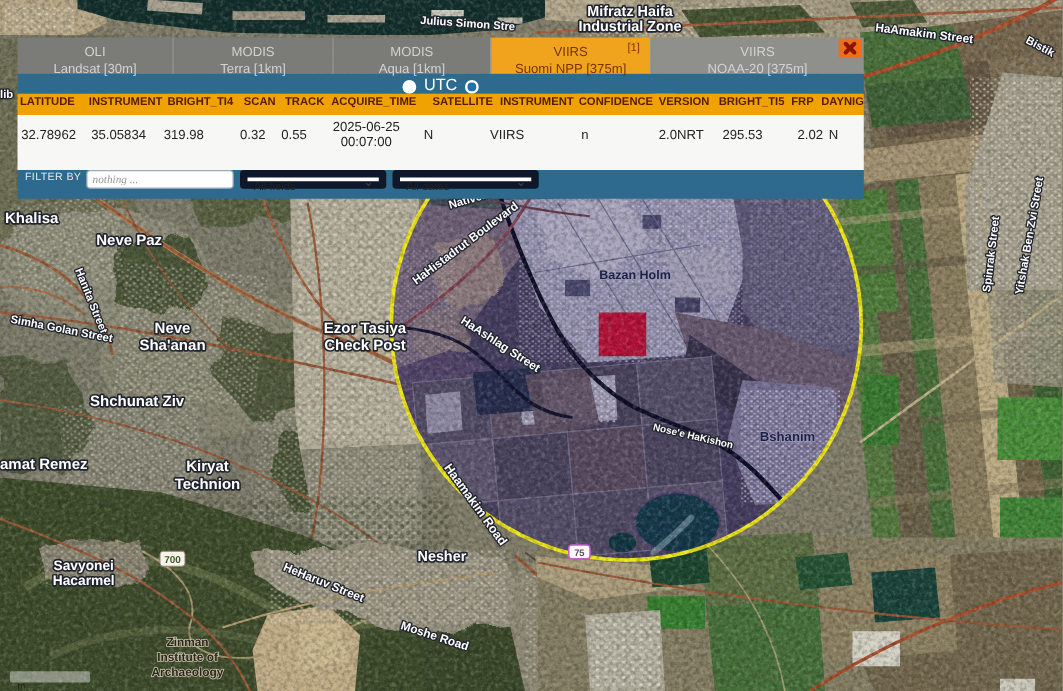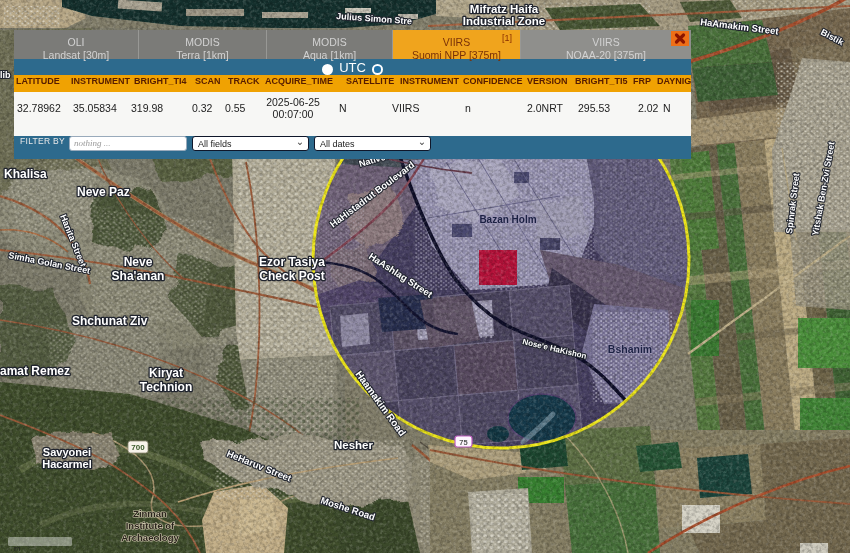--- a/index.html
+++ b/index.html
@@ -16,21 +16,21 @@
   .rc{width:11px;height:11px;border-radius:50%;background:#fff;display:inline-block;}
   .rc.sel{background:#fff;position:relative;}
   .rc.sel::after{content:"";position:absolute;left:2.2px;top:2.2px;width:6.6px;height:6.6px;border-radius:50%;background:#2272a8;}
   .hdr{position:relative;height:16.5px;background:#f0a202;font-size:9px;font-weight:bold;color:#551c00;overflow:hidden;}
   .hdr span{position:absolute;top:1px;white-space:nowrap;}
   .drow{position:relative;height:44px;background:#f7f7f5;font-size:10.5px;color:#222;overflow:hidden;}
   .drow span{position:absolute;top:10px;white-space:nowrap;}
   .filter{height:23.5px;background:#2d6a8d;display:flex;align-items:flex-start;font-size:8.5px;color:#e8e8e8;}
   .filter label{margin-left:6px;margin-right:4px;letter-spacing:0.3px;}
   .fin{width:108px;height:13px;border:1px solid #9ab;border-radius:3px;background:#fff;color:#999;font-size:9px;padding:0 4px;font-family:"Liberation Serif",serif;font-style:italic;}
-  .fsel{width:117px;height:15px;margin-left:5px;background:#fff;border:1px solid #0f172a;border-radius:3px;font-size:9px;color:#222;position:relative;line-height:15px;padding-left:5px;box-sizing:border-box;}
+  .fsel{width:117px;height:15px;margin-left:5px;background:#fff;border:6px solid #0f172a;border-radius:3px;font-size:9px;color:#222;position:relative;line-height:15px;padding-left:5px;box-sizing:border-box;}
   .fsel::after{content:"\2304";position:absolute;right:4px;top:-3px;color:#444;font-size:10px;}
 </style>
 </head>
 <body>
 
 <svg id="map" viewBox="0 0 850 553">
 <defs>
 <filter id="dkn" x="0" y="0" width="100%" height="100%">
   <feTurbulence type="fractalNoise" baseFrequency="0.3" numOctaves="3" seed="7"></feTurbulence>
   <feColorMatrix type="matrix" values="0 0 0 0 0  0 0 0 0 0  0 0 0 0 0  3 0 0 0 -1.2"></feColorMatrix>

